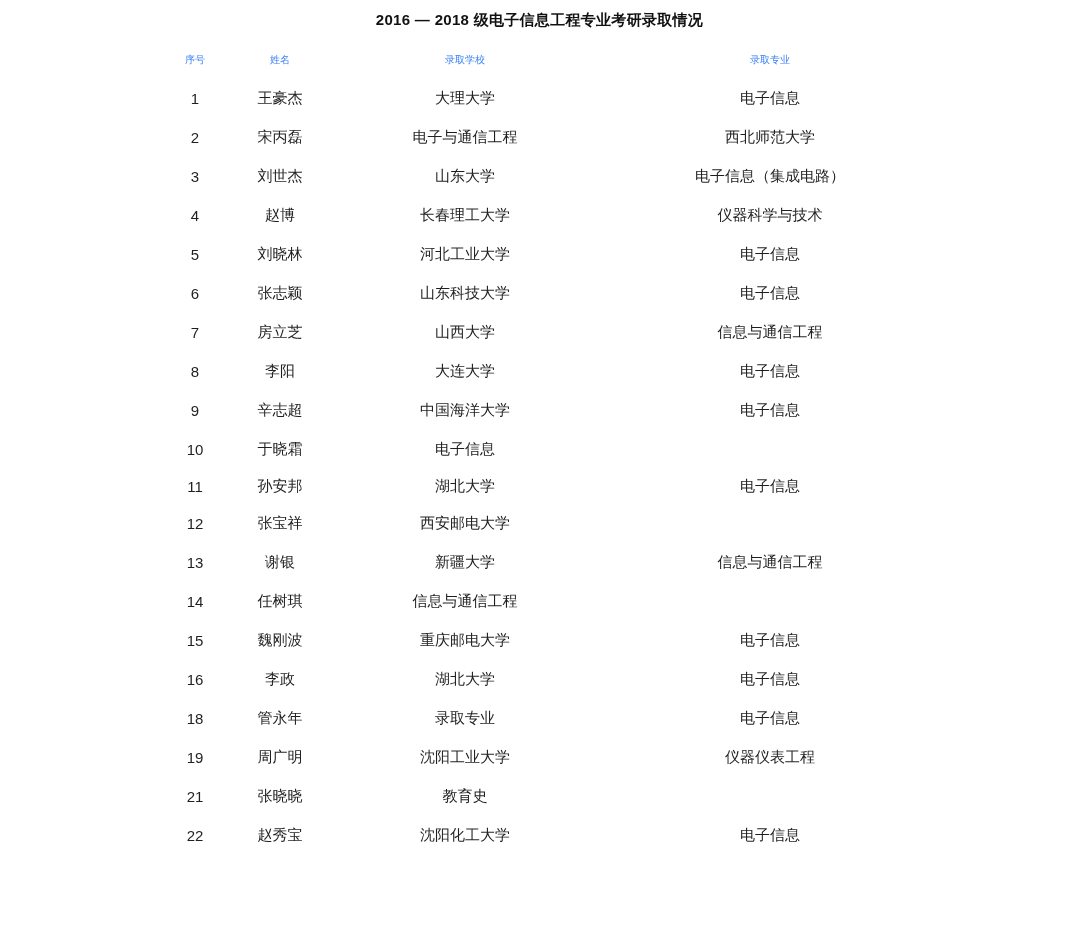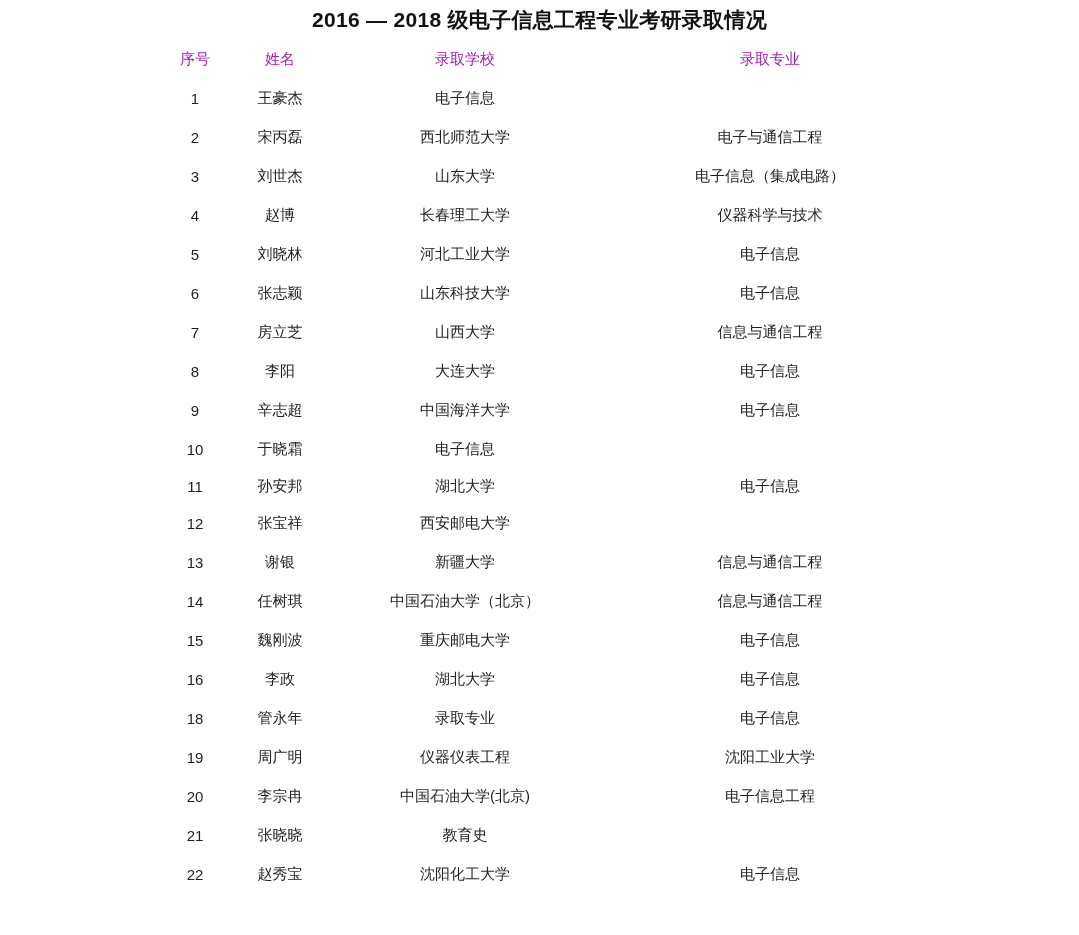--- a/index.html
+++ b/index.html
@@ -17,21 +17,21 @@
   .page {
     width: 1079px;
     height: 935px;
     background: #ffffff;
   }
   .doc-title {
     height: 40px;
     display: flex;
     align-items: center;
     justify-content: center;
-    font-size: 21px;
+    font-size: 15px;
     font-weight: 700;
     color: #111111;
     letter-spacing: 0.3px;
   }
   .table {
     margin-left: 150px;
     width: 790px;
   }
   .row {
     display: grid;
@@ -43,50 +43,51 @@
   .table .row:nth-child(12) {
     height: 35px;
   }
   .cell {
     text-align: center;
     font-size: 15px;
     color: #1f1f1f;
     white-space: nowrap;
   }
   .header-row .cell {
-    font-size: 15px;
-    color: #a21caf;
+    font-size: 10px;
+    color: #3b82f6;
   }
 </style>
 </head>
 <body>
 
 <div class="page">
 
   <div class="doc-title">2016 — 2018 级电子信息工程专业考研录取情况</div>
 
   <div class="table">
     <div class="row header-row">
       <div class="cell">序号</div>
       <div class="cell">姓名</div>
       <div class="cell">录取学校</div>
       <div class="cell">录取专业</div>
     </div>
 
   <div class="row">
     <div class="cell">1</div>
     <div class="cell">王豪杰</div>
+    <div class="cell">大理大学</div>
     <div class="cell">电子信息</div>
   </div>
 
   <div class="row">
     <div class="cell">2</div>
     <div class="cell">宋丙磊</div>
+    <div class="cell">电子与通信工程</div>
     <div class="cell">西北师范大学</div>
-    <div class="cell">电子与通信工程</div>
   </div>
 
   <div class="row">
     <div class="cell">3</div>
     <div class="cell">刘世杰</div>
     <div class="cell">山东大学</div>
     <div class="cell">电子信息（集成电路）</div>
   </div>
 
   <div class="row">
@@ -153,21 +154,20 @@
   <div class="row">
     <div class="cell">13</div>
     <div class="cell">谢银</div>
     <div class="cell">新疆大学</div>
     <div class="cell">信息与通信工程</div>
   </div>
 
   <div class="row">
     <div class="cell">14</div>
     <div class="cell">任树琪</div>
-    <div class="cell">中国石油大学（北京）</div>
     <div class="cell">信息与通信工程</div>
   </div>
 
   <div class="row">
     <div class="cell">15</div>
     <div class="cell">魏刚波</div>
     <div class="cell">重庆邮电大学</div>
     <div class="cell">电子信息</div>
   </div>
 
@@ -182,30 +182,24 @@
   <div class="row">
     <div class="cell">18</div>
     <div class="cell">管永年</div>
     <div class="cell">录取专业</div>
     <div class="cell">电子信息</div>
   </div>
 
   <div class="row">
     <div class="cell">19</div>
     <div class="cell">周广明</div>
+    <div class="cell">沈阳工业大学</div>
     <div class="cell">仪器仪表工程</div>
-    <div class="cell">沈阳工业大学</div>
-  </div>
-
-  <div class="row">
-    <div class="cell">20</div>
-    <div class="cell">李宗冉</div>
-    <div class="cell">中国石油大学(北京)</div>
-    <div class="cell">电子信息工程</div>
-  </div>
+  </div>
+
 
   <div class="row">
     <div class="cell">21</div>
     <div class="cell">张晓晓</div>
     <div class="cell">教育史</div>
   </div>
 
   <div class="row">
     <div class="cell">22</div>
     <div class="cell">赵秀宝</div>

